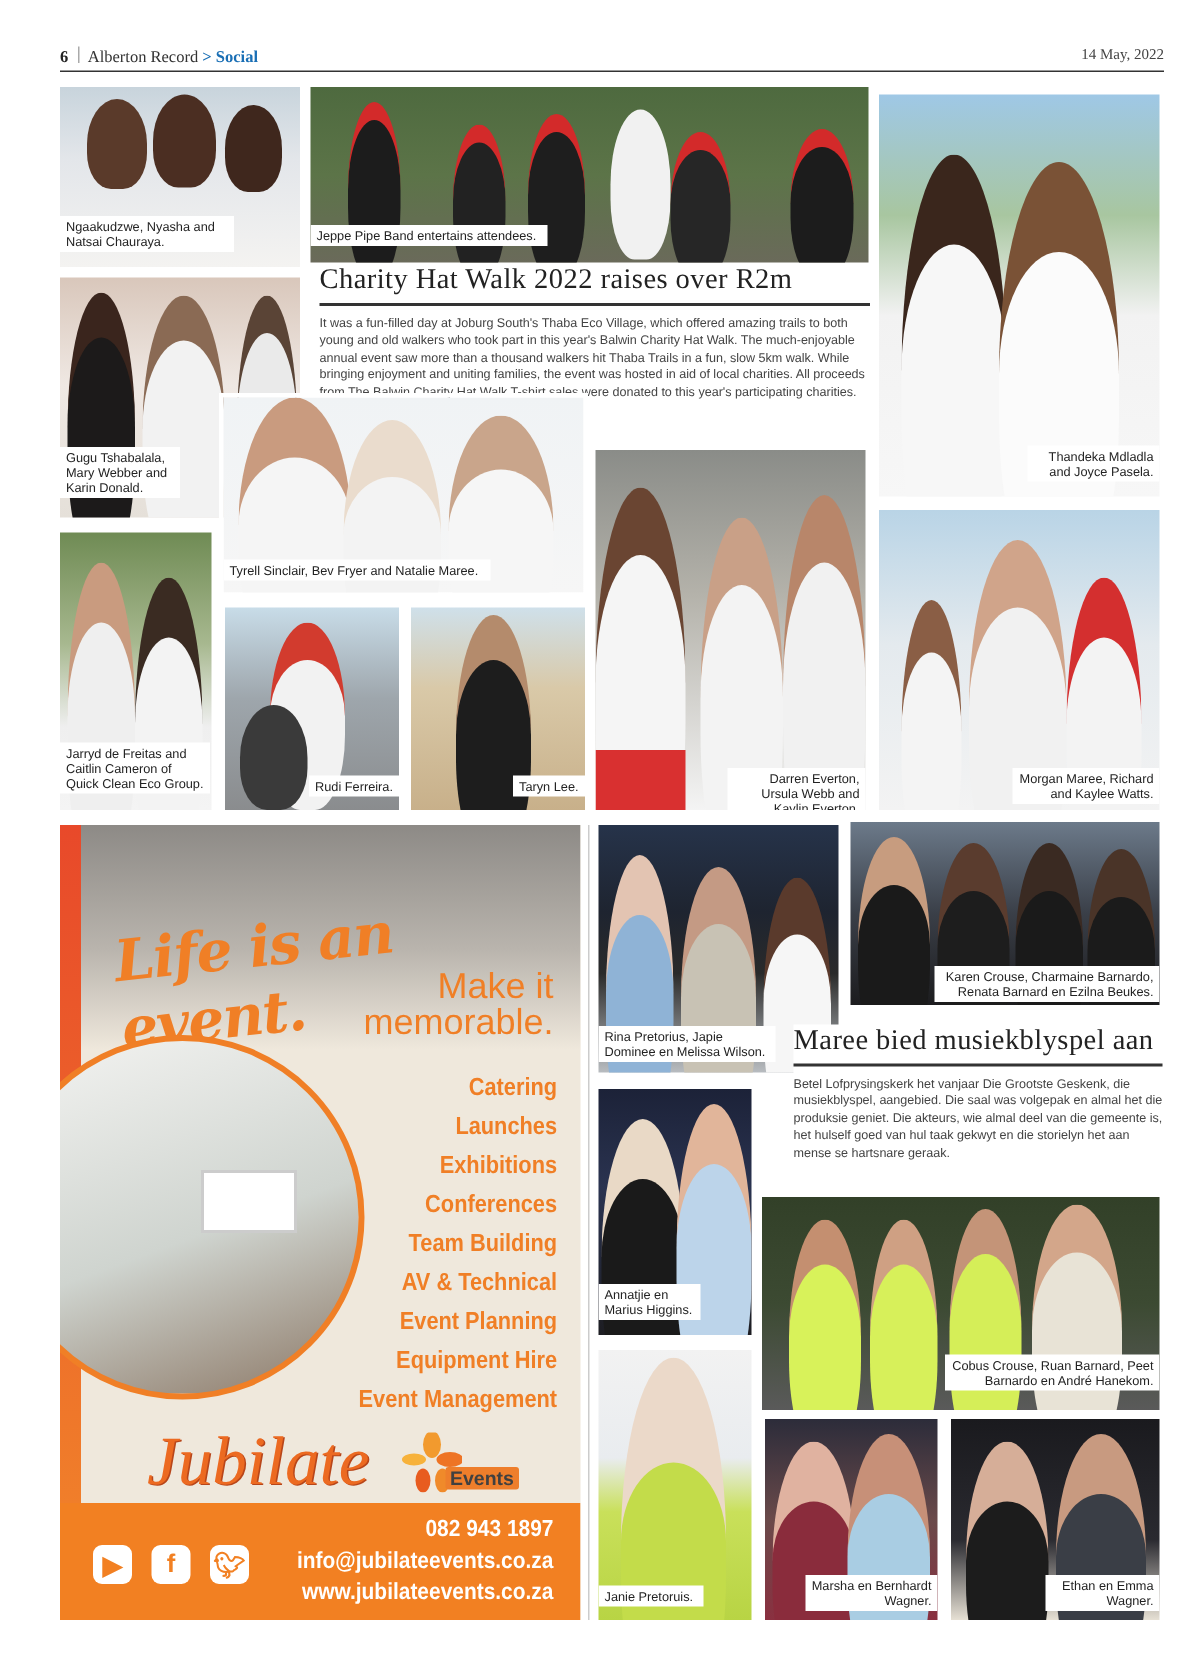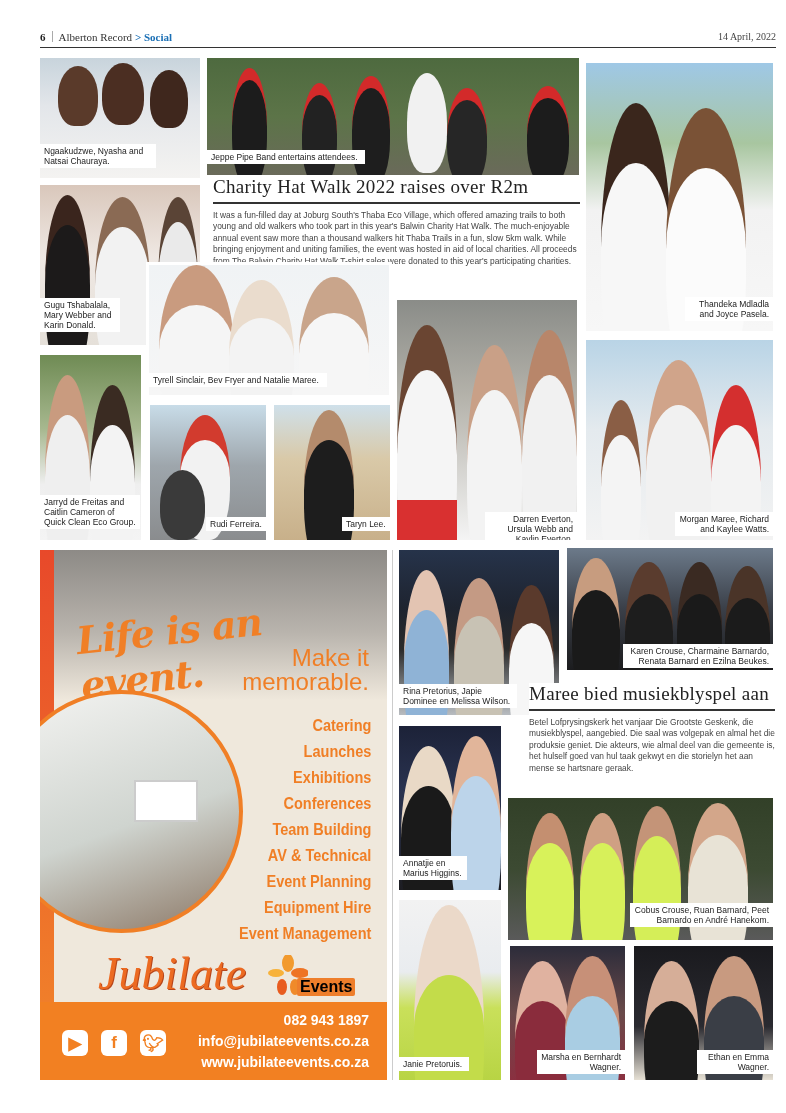--- a/index.html
+++ b/index.html
@@ -21,37 +21,37 @@
   .article p{margin:0;font-size:8.4px;line-height:11.4px;color:#444;}
   .ad{left:40px;top:550px;width:347px;height:530px;background:#efe8dc;overflow:hidden;}
   .ad-edge{position:absolute;left:0;top:0;width:14px;height:452px;background:linear-gradient(#e8492a,#f07e2a);}
   .ad-top{position:absolute;left:14px;top:0;right:0;height:150px;background:linear-gradient(180deg,#8d8a86 0%,#b9b4ad 55%,#efe8dc 100%);}
   .ad .slogan{position:absolute;left:38px;top:52px;font-family:"DejaVu Serif",serif;font-style:italic;font-weight:bold;font-size:38px;color:#f07f26;transform:rotate(-6deg);letter-spacing:-1px;}
   .ad .make{position:absolute;right:18px;top:96px;font-size:24px;line-height:24px;color:#f07f26;text-align:right;}
   .ad .circle{position:absolute;left:-40px;top:140px;width:235px;height:235px;border-radius:50%;border:4px solid #f07f26;background:linear-gradient(160deg,#f4f4f2,#cfd4cf 55%,#8b7765);overflow:hidden;}
   .ad .screen{position:absolute;left:130px;top:86px;width:60px;height:38px;background:#fff;border:2px solid #ccc;}
   .ad .services{position:absolute;right:16px;top:162px;text-align:right;font-weight:bold;font-size:16.5px;line-height:26px;color:#f07f26;font-family:"Liberation Sans",sans-serif;transform:scaleX(0.88);transform-origin:right;}
   .ad .brand{position:absolute;left:58px;top:397px;font-family:"Liberation Serif",serif;font-style:italic;font-size:46px;color:#ec6a21;text-shadow:1px 1px 0 #b8461a;}
-  .ad .brand-ev{position:absolute;left:257px;top:428px;font-size:16px;font-weight:bold;color:#000000;background:#ee7e2b;padding:0 3px;border-radius:2px;}
+  .ad .brand-ev{position:absolute;left:257px;top:428px;font-size:13px;font-weight:bold;color:#404040;background:#ee7e2b;padding:0 3px;border-radius:2px;}
   .ad .flower{position:absolute;left:228px;top:405px;width:40px;height:40px;}
   .ad .bar{position:absolute;left:0;top:452px;width:347px;height:78px;background:#f28022;}
   .ad .contact{position:absolute;right:18px;top:7px;text-align:right;color:#fff;font-weight:bold;font-size:15.5px;line-height:21px;transform:scaleX(0.9);transform-origin:right;}
   .ad .social{position:absolute;left:22px;top:28px;display:flex;gap:13px;}
   .ad .sicon{width:26px;height:26px;background:#fff;border-radius:6px;display:flex;align-items:center;justify-content:center;color:#f28022;font-weight:bold;font-size:17px;}
   .ad .vtext{position:absolute;right:4px;top:400px;font-size:4px;color:#777;writing-mode:vertical-rl;}
   .divider-v{position:absolute;width:1px;background:#ccc;}
 </style>
 </head>
 <body>
 
 <div class="abs hdr">
   <span class="pg">6</span><span class="sep"></span><span>Alberton Record</span>
   <span class="sec">&gt;</span>
   <span class="sec">Social</span>
-  <span class="date">14 April, 2022</span>
+  <span class="date">14 May, 2022</span>
 </div>
 <div class="abs rule"></div>
 
 <div class="photo" style="left:40px;top:58px;width:160px;height:120px;background:linear-gradient(180deg,#c8d4dc 0%,#e3e6ea 40%,#f4f3f1 100%);">
   <div class="fig" style="left:18px;top:8px;width:40px;height:60px;background:#5a3a2a;"></div>
   <div class="fig" style="left:62px;top:5px;width:42px;height:62px;background:#4b2e22;"></div>
   <div class="fig" style="left:110px;top:12px;width:38px;height:58px;background:#3f271d;"></div>
   <div class="cap" style="left:0;top:86px;width:108px;">Ngaakudzwe, Nyasha and Natsai Chauraya.</div>
 </div>
 

